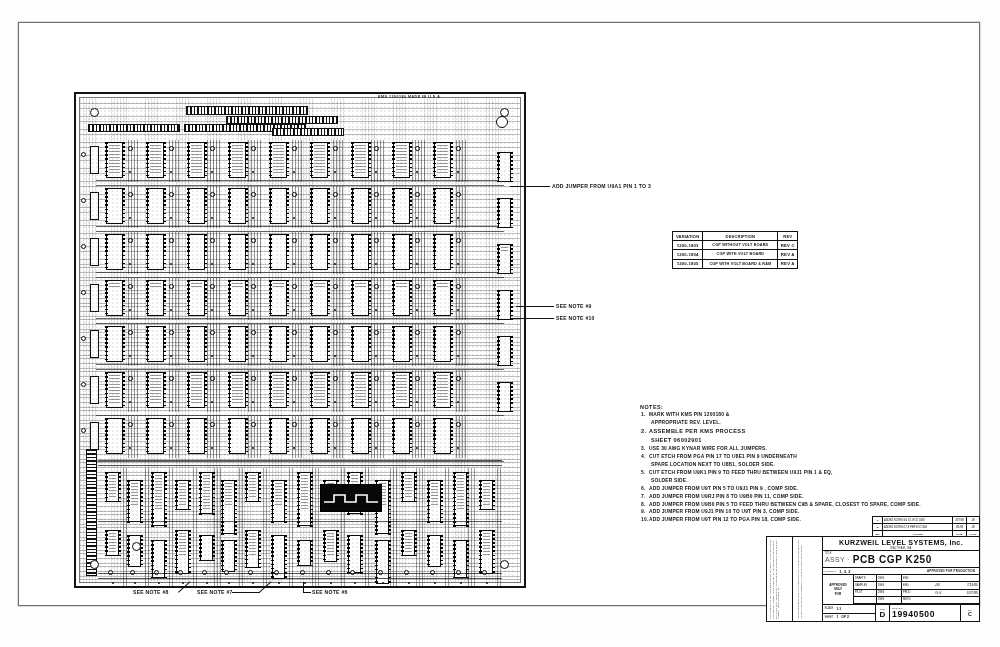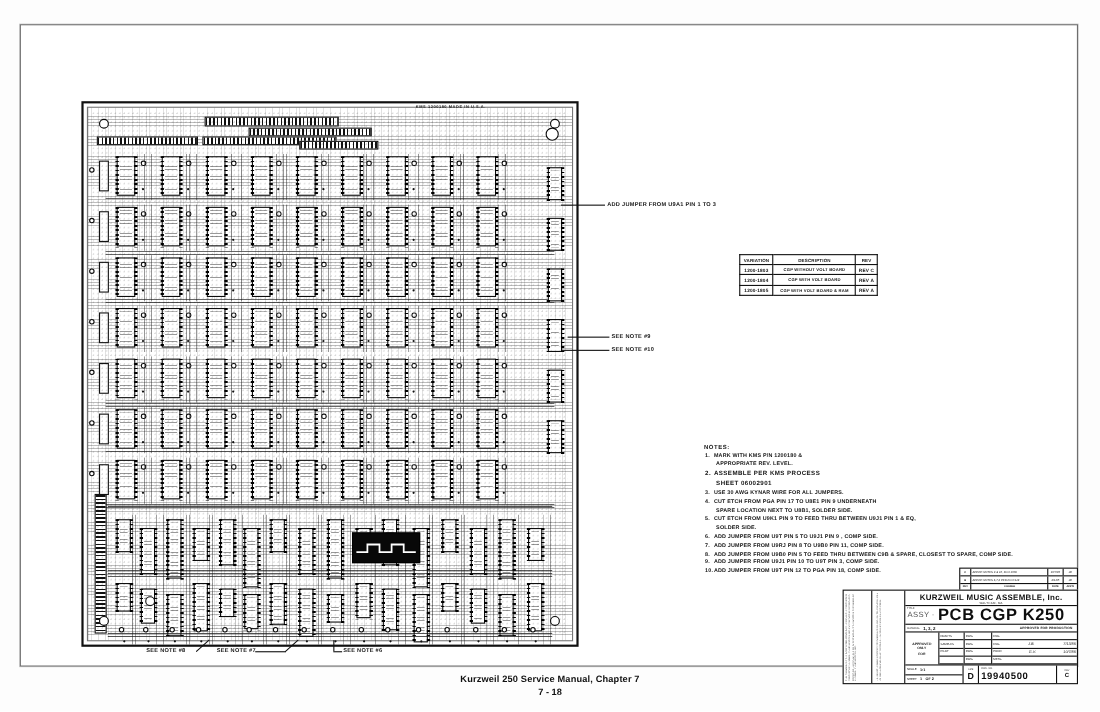--- a/index.html
+++ b/index.html
@@ -327,21 +327,21 @@
     font-size: 2.6px;
     color: #333;
   }
   #tb-title .assy {
     font-size: 7px;
     color: #555;
     padding-left: 2px;
     letter-spacing: 0.3px;
   }
   #tb-title .val {
-    font-size: 15px;
+    font-size: 10px;
     font-weight: 700;
     letter-spacing: 0.6px;
     color: #0d0d0d;
     padding-left: 3px;
     font-family: "Liberation Sans", sans-serif;
   }
   #tb-mat {
     height: 7px;
     display: flex;
     align-items: center;
@@ -1230,21 +1230,21 @@
       <div class="legal-text" style="left:2px; top:82px;">THIS DRAWING AND THE INFORMATION CONTAINED HEREIN IS THE PROPRIETARY PROPERTY OF KURZWEIL MUSIC SYSTEMS, INC. AND MAY NOT BE REPRODUCED, COPIED OR USED IN WHOLE OR IN PART WITHOUT THE WRITTEN PERMISSION OF KURZWEIL MUSIC SYSTEMS, INC.</div>
     </div>
 
     <div class="tb-col" id="tb-legal2">
       <div class="legal-text" style="left:4px; top:82px;">UNLESS OTHERWISE SPECIFIED DIMENSIONS ARE IN INCHES. TOLERANCES: .XX ± .01  .XXX ± .005  ANGLES ± 1°  REMOVE ALL BURRS AND BREAK SHARP EDGES.</div>
     </div>
 
     <div id="tb-main">
 
       <div class="tb-row" id="tb-company">
-        <div class="co">KURZWEIL MUSIC ASSEMBLE, Inc.</div>
+        <div class="co">KURZWEIL LEVEL SYSTEMS, Inc.</div>
         <div class="loc">WALTHAM, MA</div>
       </div>
 
       <div class="tb-row" id="tb-title">
         <span class="lbl">TITLE</span>
         <span class="assy">ASSY ·</span>
         <span class="val">PCB CGP K250</span>
       </div>
 
       <div class="tb-row" id="tb-mat">
@@ -1317,23 +1317,19 @@
         </div>
         <div id="tb-rev">
           <span class="lbl">REV</span>
           <span class="val">C</span>
         </div>
       </div>
 
     </div>
   </div>
 
-  <div id="footer">
-    <div class="l1">Kurzweil 250 Service Manual, Chapter 7</div>
-    <div class="l2">7 - 18</div>
-  </div>
 
 </div>
 
 
 
 <domain>Diagram</domain>
 
 
 </body></html>

